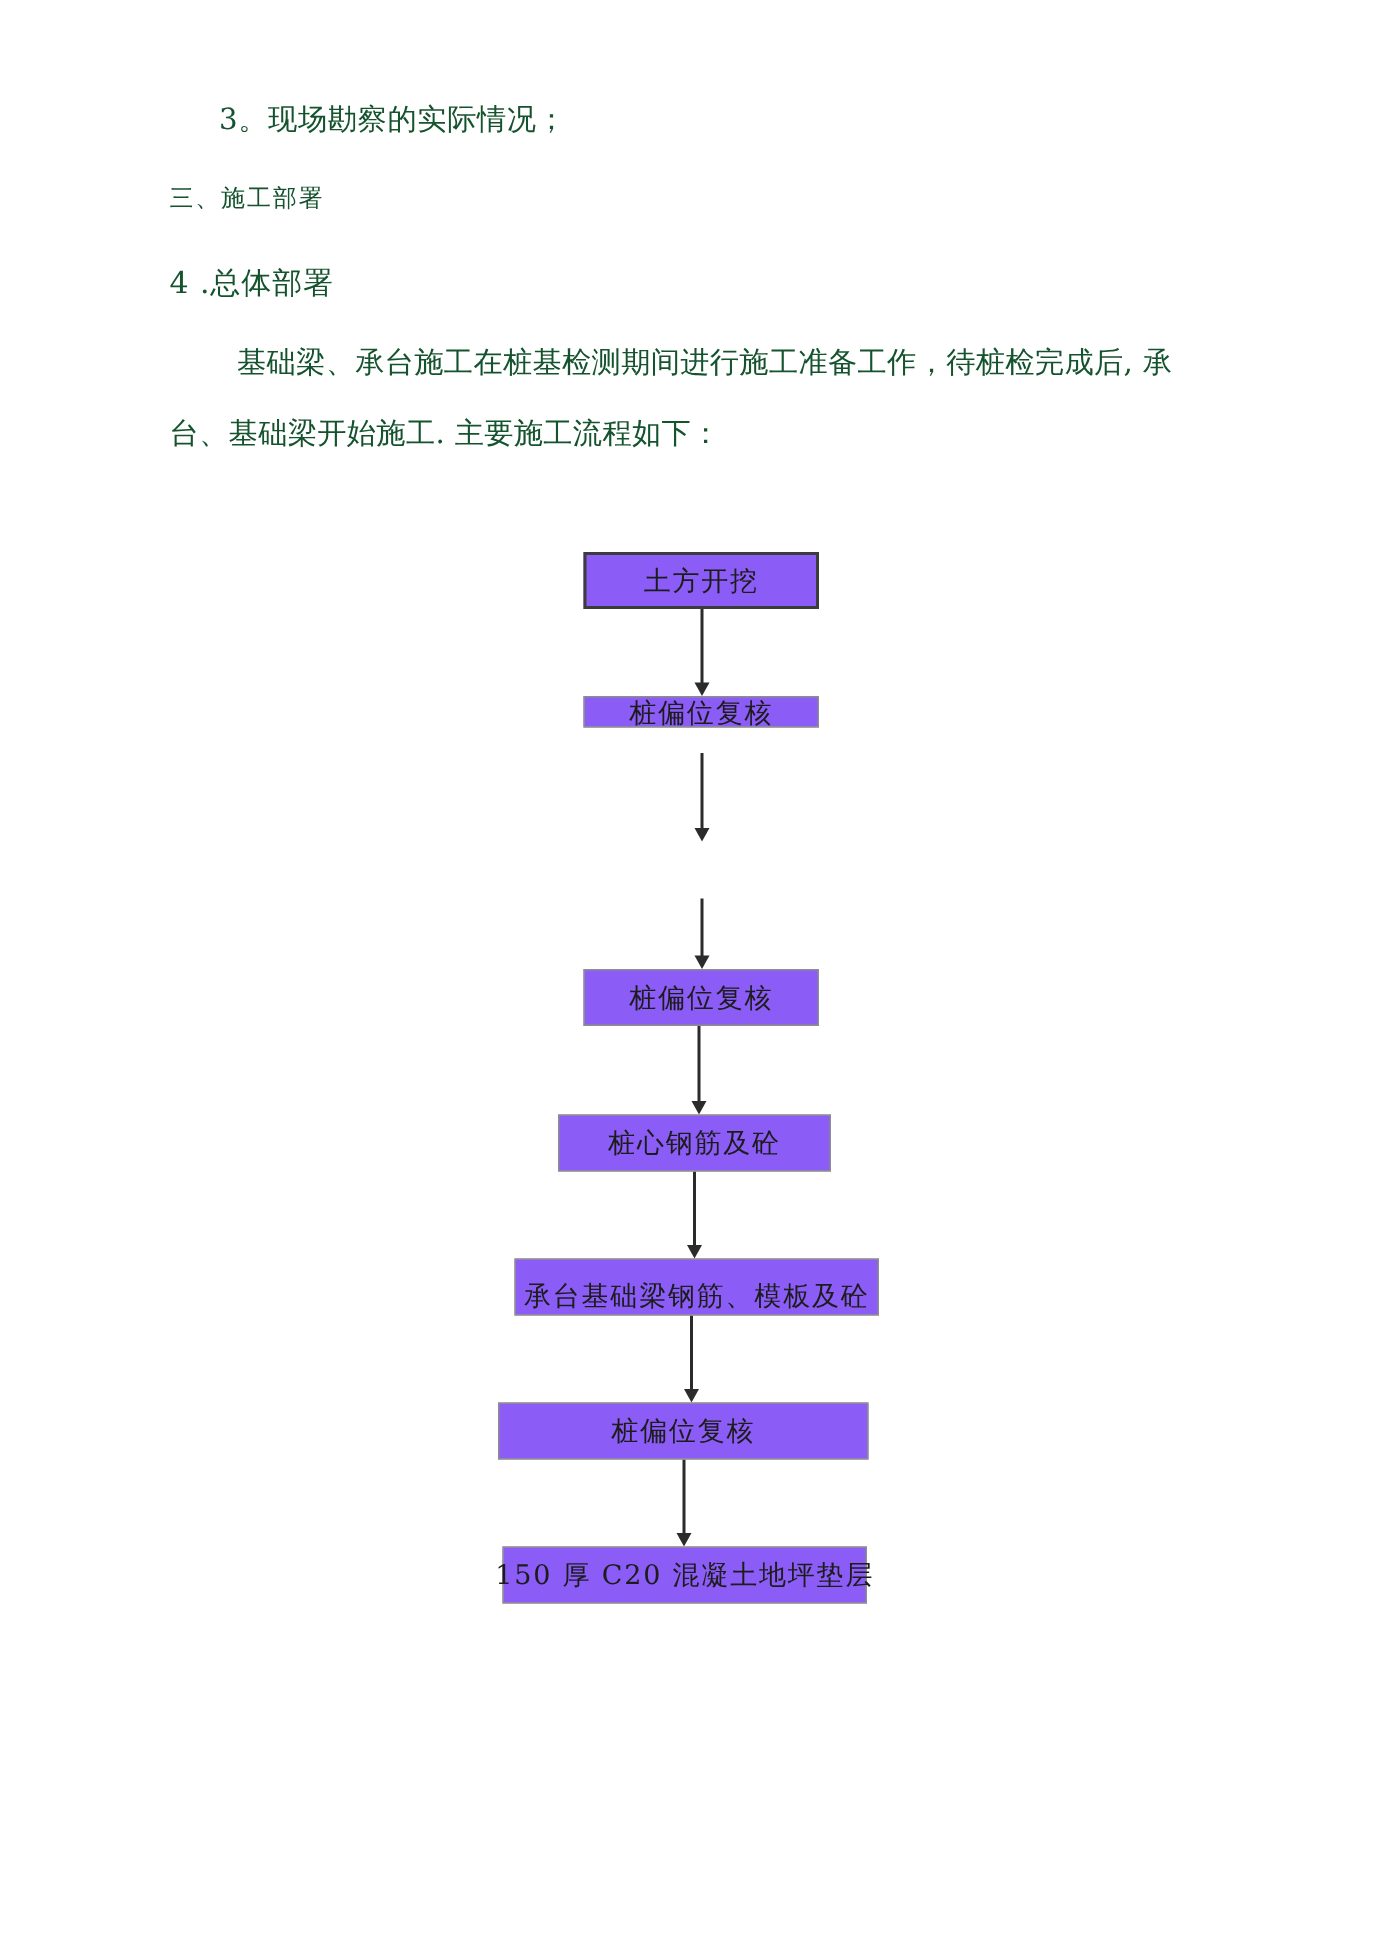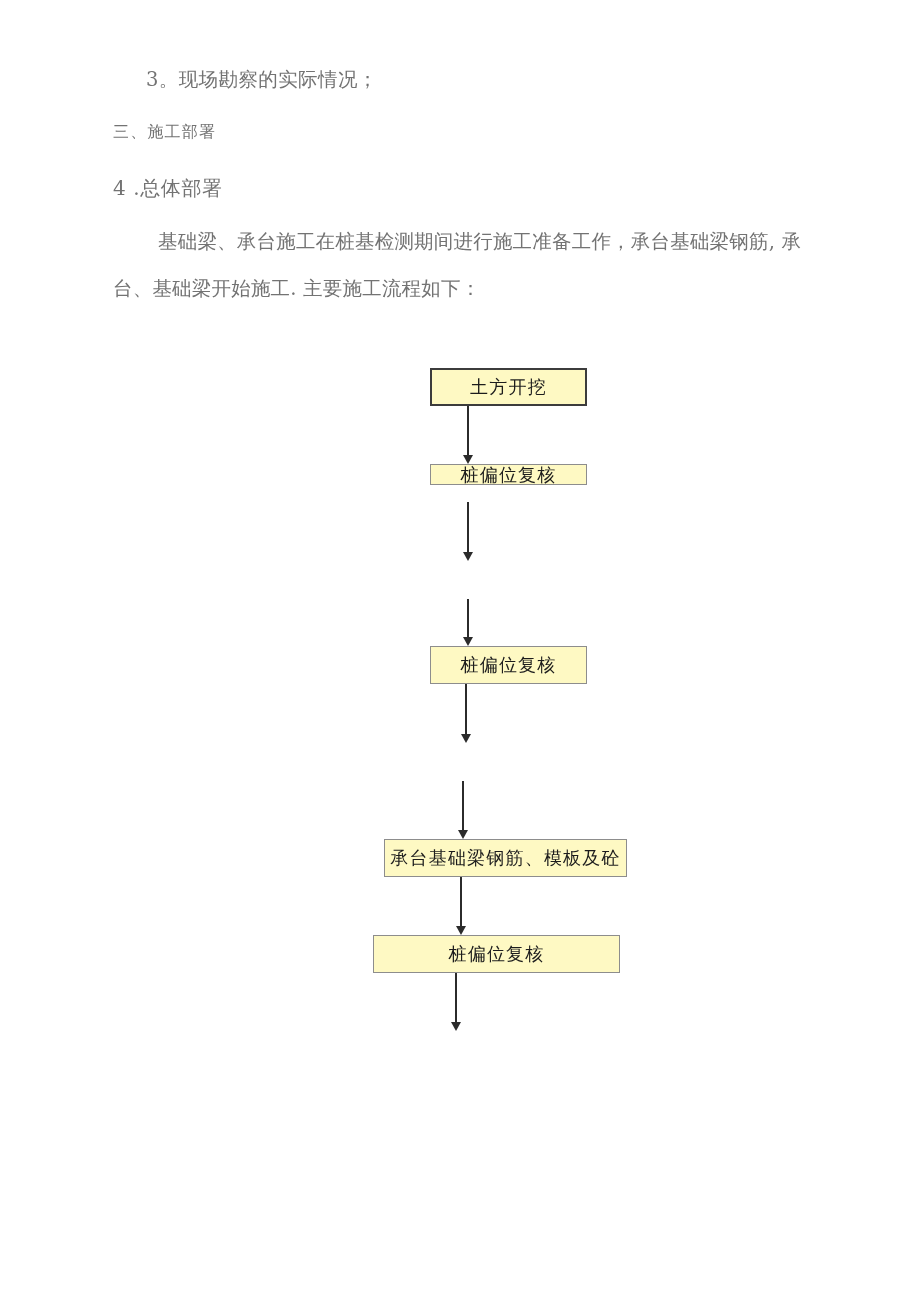--- a/index.html
+++ b/index.html
@@ -26,21 +26,21 @@
   .text-body {
     position: absolute;
     left: 0;
     top: 0;
     width: 920px;
   }
 
   .para {
     position: absolute;
     font-family: "DejaVu Serif", "Liberation Serif", serif;
-    color: #737373;
+    color: #14532d;
     white-space: nowrap;
     letter-spacing: 0.4px;
   }
 
   .p-item3 {
     left: 146px;
     top: 66px;
     font-size: 19.5px;
   }
   .p-h1 {
@@ -73,31 +73,30 @@
     position: absolute;
     left: 0;
     top: 0;
     width: 920px;
     height: 1301px;
   }
 
   .fc-box {
     position: absolute;
     box-sizing: border-box;
-    background: #fef9c3;
+    background: #8b5cf6;
     border: 1px solid #8d8d8d;
     display: flex;
     align-items: center;
     justify-content: center;
     font-family: "DejaVu Serif", "Liberation Serif", serif;
     font-size: 18px;
     color: #1c1c1c;
     letter-spacing: 1.2px;
     white-space: nowrap;
-    margin-left: 41px;
   }
   .fc-box.strong {
     border: 2px solid #3c3c3c;
   }
 
   .fc-arrow {
     position: absolute;
     width: 0;
   }
   .fc-arrow .shaft {
@@ -119,21 +118,21 @@
 </style>
 </head>
 <body>
 
 <div class="page">
 
   <div class="text-body">
     <div class="para p-item3">3。现场勘察的实际情况；</div>
     <div class="para p-h1">三、施工部署</div>
     <div class="para p-h2">4 .总体部署</div>
-    <div class="para p-b1">基础梁、承台施工在桩基检测期间进行施工准备工作，承台基础梁钢筋, 承</div>
+    <div class="para p-b1">基础梁、承台施工在桩基检测期间进行施工准备工作，待桩检完成后, 承</div>
     <div class="para p-b2">台、基础梁开始施工. 主要施工流程如下：</div>
   </div>
 
   <div class="flowchart" id="flowchart">
       <div class="fc-arrow" style="left: 467px; top: 406px; height: 58px;">
         <div class="shaft" style="height: 50px;"></div>
         <div class="head" style="top: 49px;"></div>
       </div>
       <div class="fc-arrow" style="left: 467px; top: 502px; height: 59px;">
         <div class="shaft" style="height: 51px;"></div>
@@ -161,21 +160,27 @@
       </div>
       <div class="fc-box strong" style="left: 389px; top: 368px; width: 157px; height: 38px;">
         <span>土方开挖</span>
       </div>
       <div class="fc-box" style="left: 389px; top: 464px; width: 157px; height: 21px;">
         <span>桩偏位复核</span>
       </div>
       <div class="fc-box" style="left: 389px; top: 646px; width: 157px; height: 38px;">
         <span>桩偏位复核</span>
       </div>
-      <div class="fc-box" style="left: 343px; top: 839px; width: 243px; height: 38px;">
+      <div class="fc-box" style="left: 372px; top: 743px; width: 182px; height: 38px;">
+        <span>桩心钢筋及砼</span>
+      </div>
+      <div class="fc-box" style="left: 343px; top: 839px; width: 243px; height: 38px; align-items: flex-end;">
         <span>承台基础梁钢筋、模板及砼</span>
       </div>
       <div class="fc-box" style="left: 332px; top: 935px; width: 247px; height: 38px;">
         <span>桩偏位复核</span>
+      </div>
+      <div class="fc-box" style="left: 335px; top: 1031px; width: 243px; height: 38px;">
+        <span>150 厚 C20 混凝土地坪垫层</span>
       </div>
     </div>
 
 </div>
 
 </body></html>

